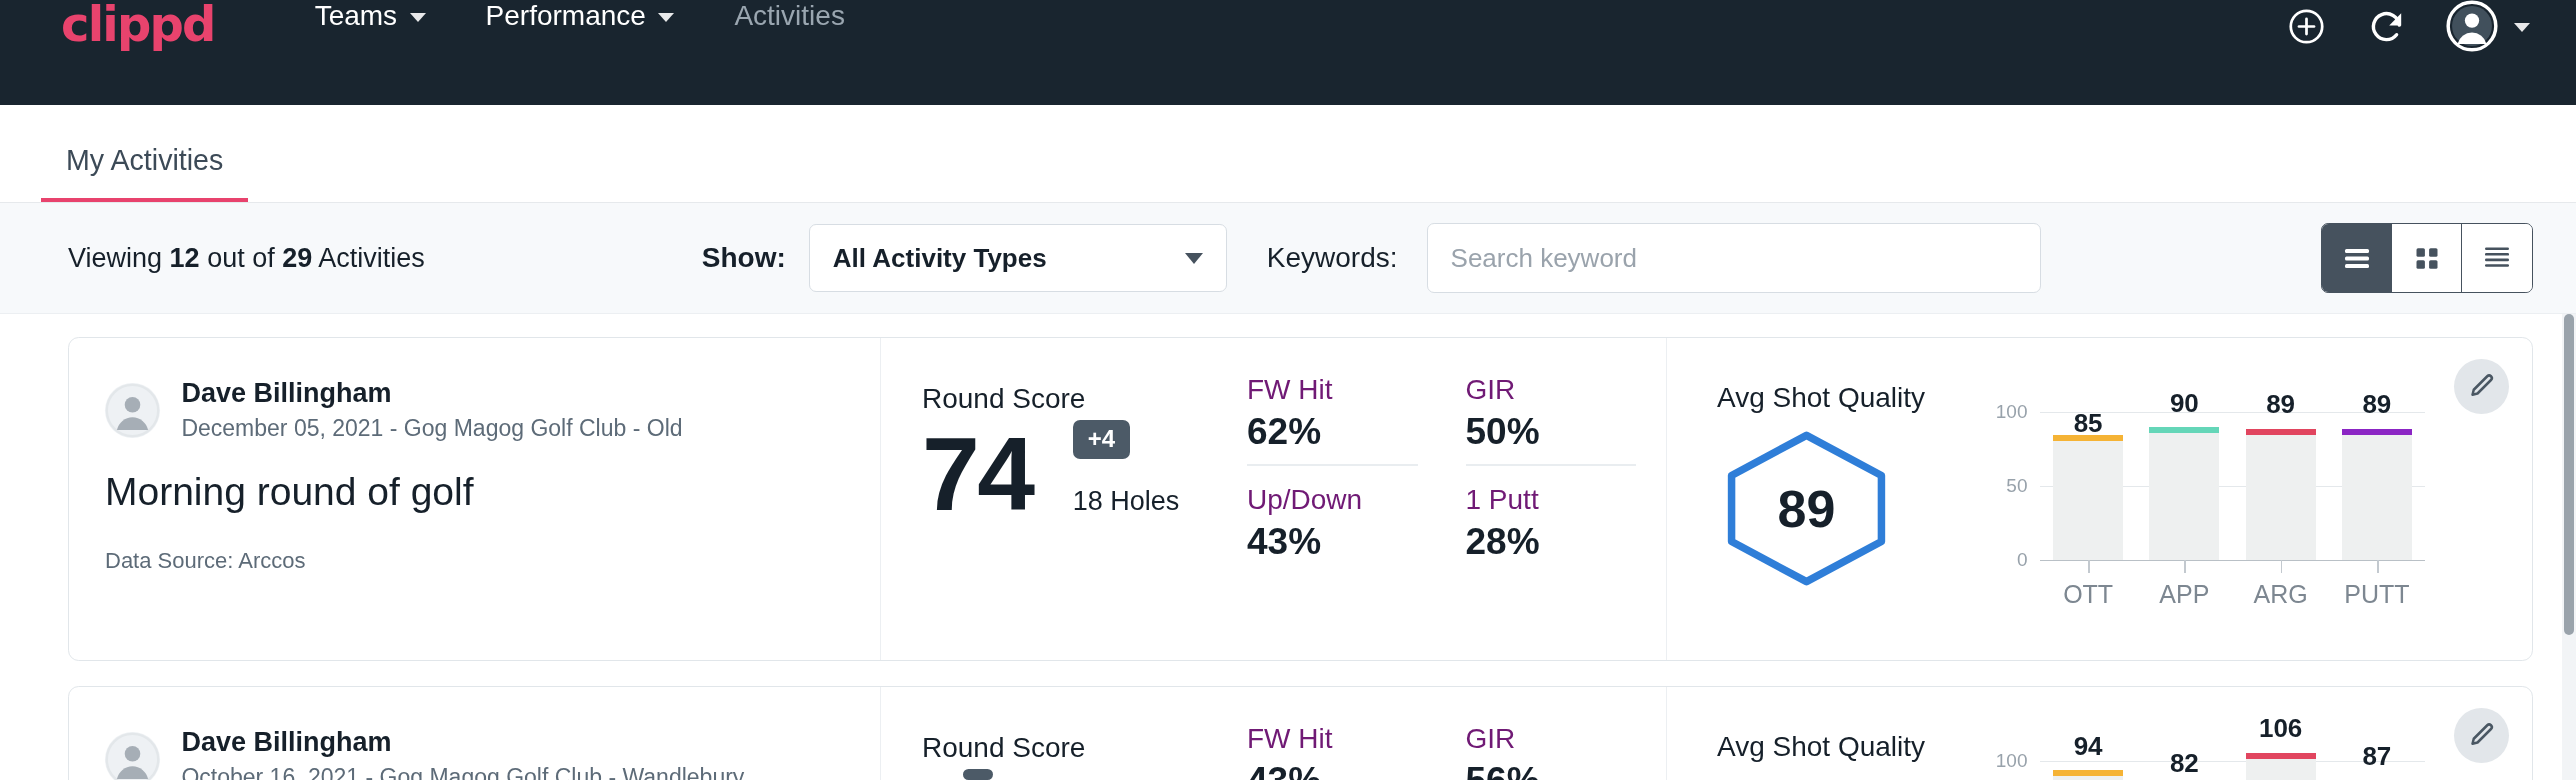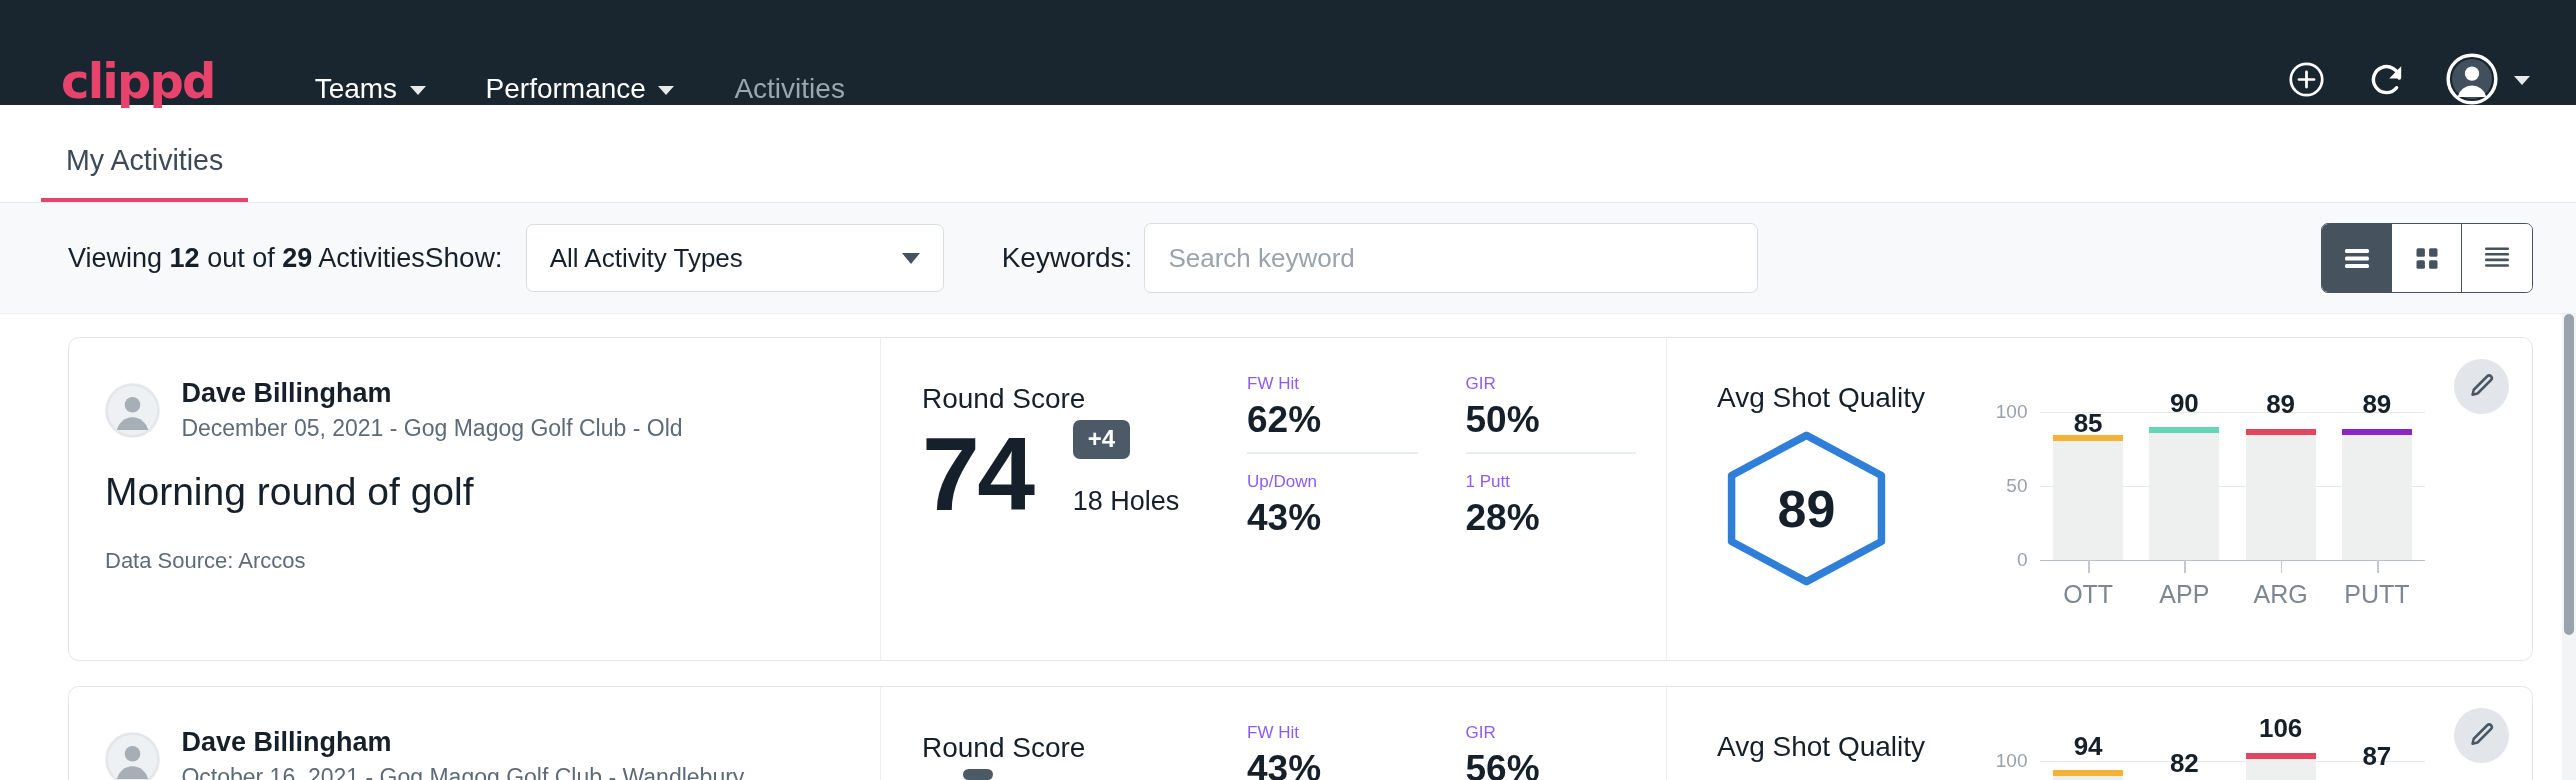--- a/index.html
+++ b/index.html
@@ -10,21 +10,21 @@
     background: #ffffff;
     font-family: "Liberation Sans", sans-serif;
     -webkit-font-smoothing: antialiased;
   }
 
   
   .topbar {
     height: 105px;
     background: #19252f;
     display: flex;
-    align-items: flex-end;
+    align-items: flex-start;
     padding: 0 46px 0 61px;
     position: relative;
   }
   .brand {
     font-size: 48px;
     font-weight: 700;
     color: #e8436d;
     letter-spacing: -1.8px;
     margin-right: 70px;
     line-height: 1;
@@ -82,23 +82,25 @@
     height: 111px;
     background: #f7f9fb;
     display: flex;
     align-items: center;
     padding: 0 43px 0 68px;
     border-bottom: 0.9px solid #eceff2;
   }
   .viewing { font-size: 27px; color: #16202a; }
   .viewing b { font-weight: 700; }
   .filter-mid {
+    margin-left: 277px;
     display: flex;
     align-items: center;
     gap: 23px;
+    font-weight: bold;
   }
   .flabel { font-size: 28px; color: #16202a; white-space: nowrap; }
   .select {
     width: 418px;
     height: 68px;
     background: #fff;
     border: 0.9px solid #d7dde3;
     border-radius: 7.1px;
     display: flex;
     align-items: center;
@@ -107,21 +109,21 @@
     color: #16202a;
     cursor: pointer;
   }
   .select .sv { flex: 1; }
   .select .sc {
     width: 0; height: 0;
     border-left: 9.8px solid transparent;
     border-right: 9.8px solid transparent;
     border-top: 11.6px solid #46525e;
   }
-  .kw-wrap { display: flex; align-items: center; gap: 12px; margin-left: 58px; }
+  .kw-wrap { display: flex; align-items: center; gap: 29px; margin-left: 40px; }
   .search-input {
     width: 614px;
     height: 70px;
     background: #fff;
     border: 0.9px solid #d7dde3;
     border-radius: 7.1px;
     padding: 0 23px;
     font-size: 26px;
     color: #16202a;
     font-family: "Liberation Sans", sans-serif;
@@ -218,21 +220,21 @@
     width: 420px;
     padding: 36px 0 0 0;
     border-right: 0.9px solid #eceff2;
     display: grid;
     grid-template-columns: 1fr 1fr;
     grid-template-rows: auto auto;
     column-gap: 18px;
     align-content: start;
   }
   .stat { padding-right: 30px; }
-  .stat .lb { font-size: 17px; color: #8b5cf6; }
+  .stat .lb { font-size: 28px; color: #701a75; }
   .stat .vl { font-size: 37px; font-weight: 700; color: #16202a; margin-top: 5.4px; }
   .stat .rule { height: 1.8px; background: #e9edf0; margin-top: 10.7px; margin-bottom: 18px; }
 
   .col-quality { flex: 1; padding: 36px 36px 0 50px; display: flex; }
   .q-left { width: 268px; }
   .hexwrap { margin-top: 16px; position: relative; width: 179px; height: 157px; }
   .hexnum {
     position: absolute; inset: 0;
     display: flex; align-items: center; justify-content: center;
     font-size: 52px; font-weight: 700; color: #16202a;

